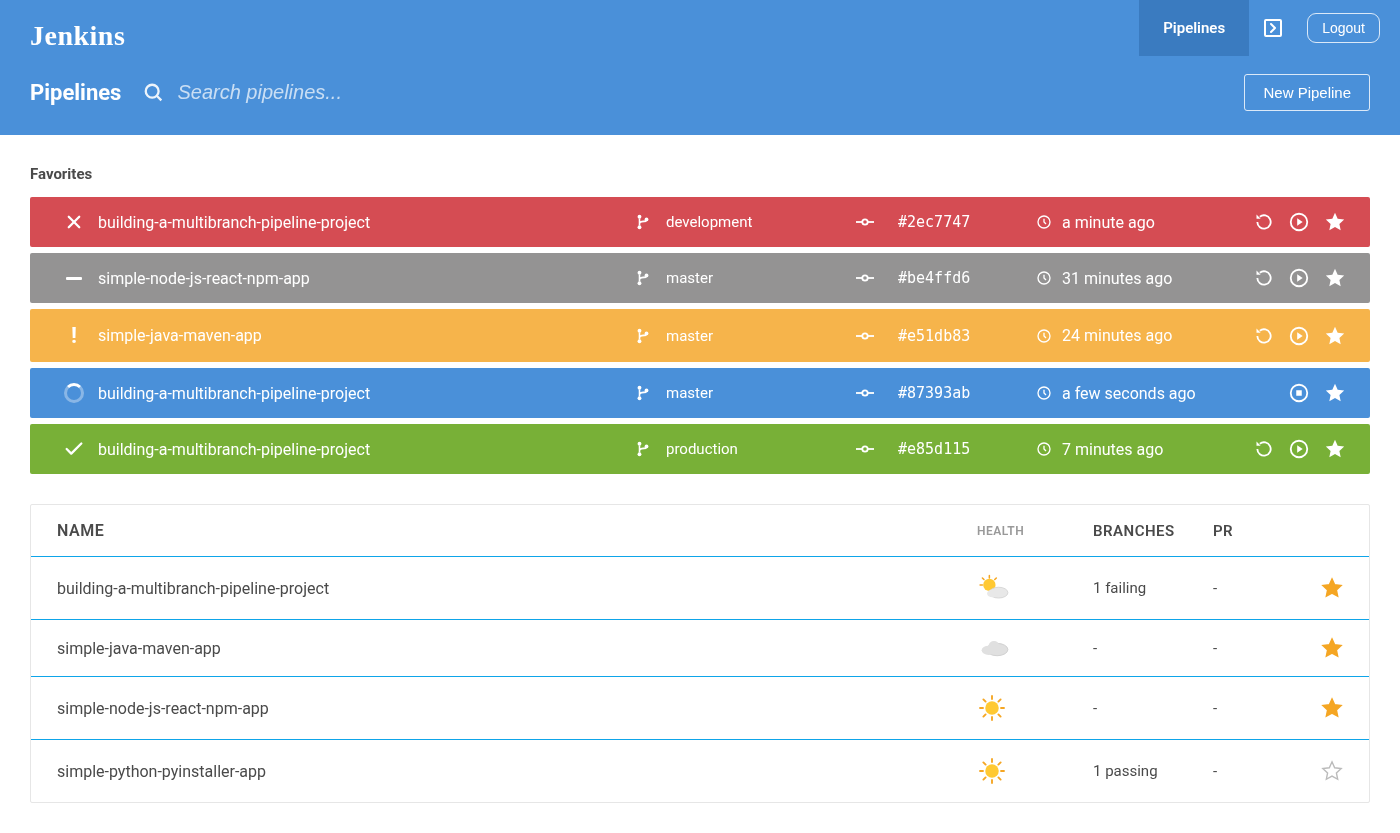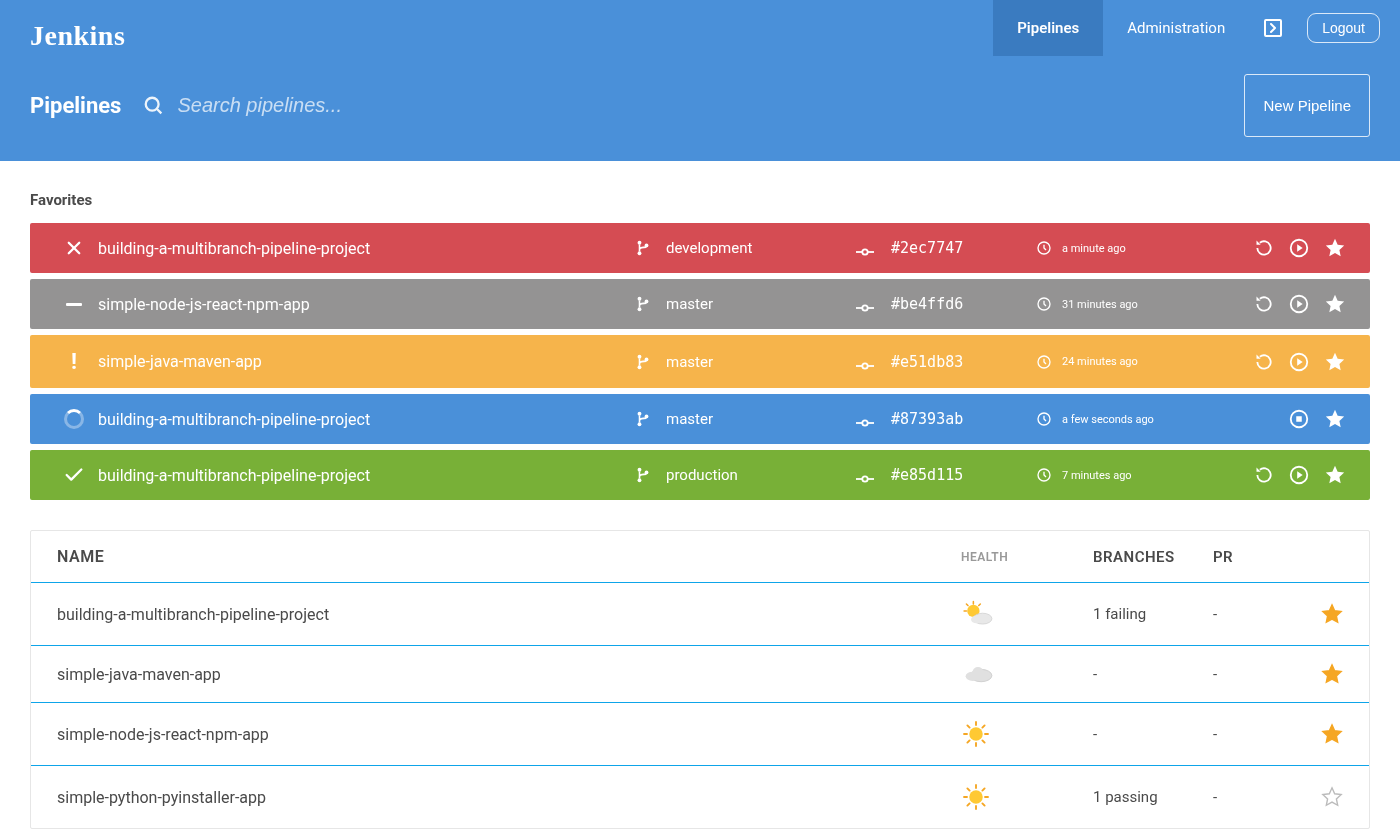--- a/index.html
+++ b/index.html
@@ -10,60 +10,59 @@
 .topnav-item { padding: 0 24px; height: 56px; display: flex; align-items: center; font-size: 15px; cursor: pointer; color: #fff; }
 .topnav-item.active { background: #3a7bc0; font-weight: 600; }
 .top-icon-btn { width: 48px; height: 56px; display: flex; align-items: center; justify-content: center; cursor: pointer; }
 .logout-btn { border: 1px solid rgba(255,255,255,0.8); color: #fff; background: transparent; padding: 6px 14px; border-radius: 9px; font-size: 14px; cursor: pointer; margin: 0 20px 0 10px; }
 .subheader { background: #4A90D9; display: flex; align-items: center; padding: 18px 30px 24px 30px; }
 .page-title { color: white; font-size: 22px; font-weight: 700; margin-right: 22px; }
 .search-wrap { display: flex; align-items: center; flex: 1; }
 .search-icon { margin-right: 12px; opacity: 0.9; }
 .search-input { background: transparent; border: none; outline: none; font-size: 20px; color: white; width: 400px; }
 .search-input::placeholder { color: rgba(255,255,255,0.7); font-style: italic; }
-.new-pipeline-btn { border: 1px solid rgba(255,255,255,0.8); color: #fff; background: transparent; padding: 22px 18px; border-radius: 3px; font-size: 15px; cursor: pointer; }
+.new-pipeline-btn { border: 1px solid rgba(255,255,255,0.8); color: #fff; background: transparent; padding: 9px 18px; border-radius: 3px; font-size: 15px; cursor: pointer; }
 .content { padding: 30px; }
 .section-title { font-size: 15px; font-weight: 700; color: #4a4a4a; margin-bottom: 14px; }
 .fav-list { display: flex; flex-direction: column; gap: 6px; margin-bottom: 30px; }
 .fav-card { display: flex; align-items: center; padding: 14px 24px; color: white; border-radius: 2px; cursor: pointer; }
 .fav-card.red { background: #D54C53; }
 .fav-card.gray { background: #949393; }
 .fav-card.orange { background: #F6B44B; }
 .fav-card.blue { background: #4A90D9; }
 .fav-card.green { background: #78B037; }
 .col-status { width: 40px; display: flex; align-items: center; justify-content: center; flex-shrink: 0; }
 .col-name { flex: 1; font-size: 16px; padding-left: 4px; }
 .col-branch { width: 220px; display: flex; align-items: center; gap: 16px; font-size: 15px; }
-.col-commit { width: 180px; display: flex; align-items: flex-end; gap: 17px; font-size: 15px; font-family: monospace; }
-.col-time { width: 200px; display: flex; align-items: center; gap: 10px; font-size: 11px; }
+.col-commit { width: 180px; display: flex; align-items: center; gap: 24px; font-size: 15px; font-family: monospace; }
+.col-time { width: 200px; display: flex; align-items: center; gap: 10px; font-size: 16px; }
 .col-actions { display: flex; align-items: center; gap: 14px; width: 110px; justify-content: flex-end; }
 .act-btn { cursor: pointer; display: flex; align-items: center; justify-content: center; }
 .status-minus { width: 16px; height: 3px; background: white; border-radius: 1px; }
 .status-bang { font-size: 22px; font-weight: bold; color: white; }
 .spin-circle { width: 20px; height: 20px; border: 3px solid rgba(255,255,255,0.35); border-top-color: white; border-radius: 50%; }
 .pipeline-table { border: 1px solid #e6e6e6; border-radius: 2px; }
 .tbl-header, .tbl-row { display: flex; align-items: center; padding: 16px 26px; border-bottom: 1px solid #0ea5e9; }
 .tbl-row:last-child { border-bottom: none; }
 .tbl-row { cursor: pointer; }
 .th { font-size: 12px; font-weight: 600; letter-spacing: 0.5px; color: #999; text-transform: uppercase; }
 .c-name { flex: 1; font-size: 16px; color: #4a4a4a; }
-.c-health { width: 132px; display: flex; align-items: center; margin-left: 24px; }
+.c-health { width: 116px; display: flex; align-items: center; margin-left: 24px; }
 .c-branches { width: 120px; font-size: 15px; color: #4a4a4a; }
 .c-pr { width: 100px; font-size: 15px; color: #4a4a4a; }
 .c-fav { width: 30px; display: flex; justify-content: flex-end; }
 svg { display: block; }
 </style>
 </head>
 <body>
 
 <div class="topbar">
   <div class="brand">Jenkins</div>
   <div class="topbar-spacer"></div>
   <div class="topnav-item active">Pipelines</div>
-  <div class="topnav-item">Administration</div>
   <div class="top-icon-btn">
     <svg width="24" height="24" viewBox="0 0 24 24" fill="none" stroke="white" stroke-width="2">
         <rect x="4" y="4" width="16" height="16" rx="1"></rect>
         <path d="M10 8 L14 12 L10 16" stroke-linecap="round" stroke-linejoin="round"></path>
       </svg>
   </div>
   <button class="logout-btn">Logout</button>
 </div>
 
 <div class="subheader">

